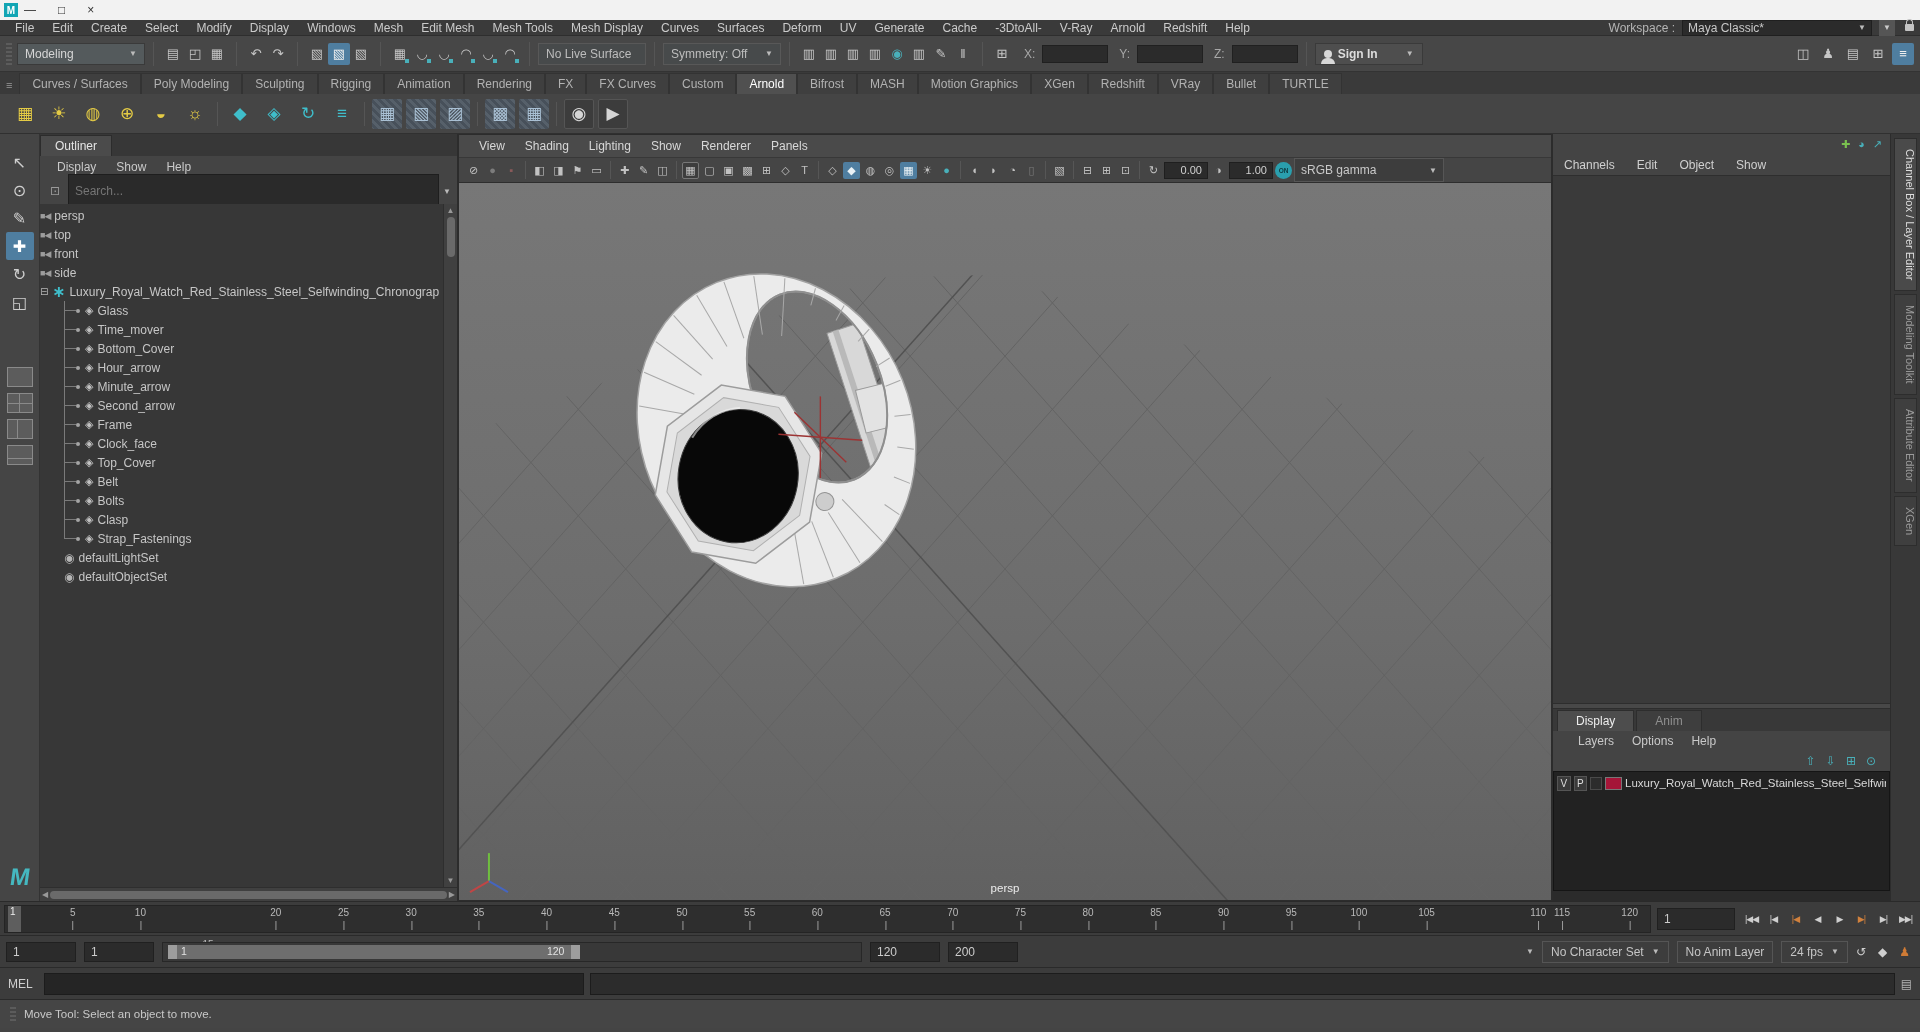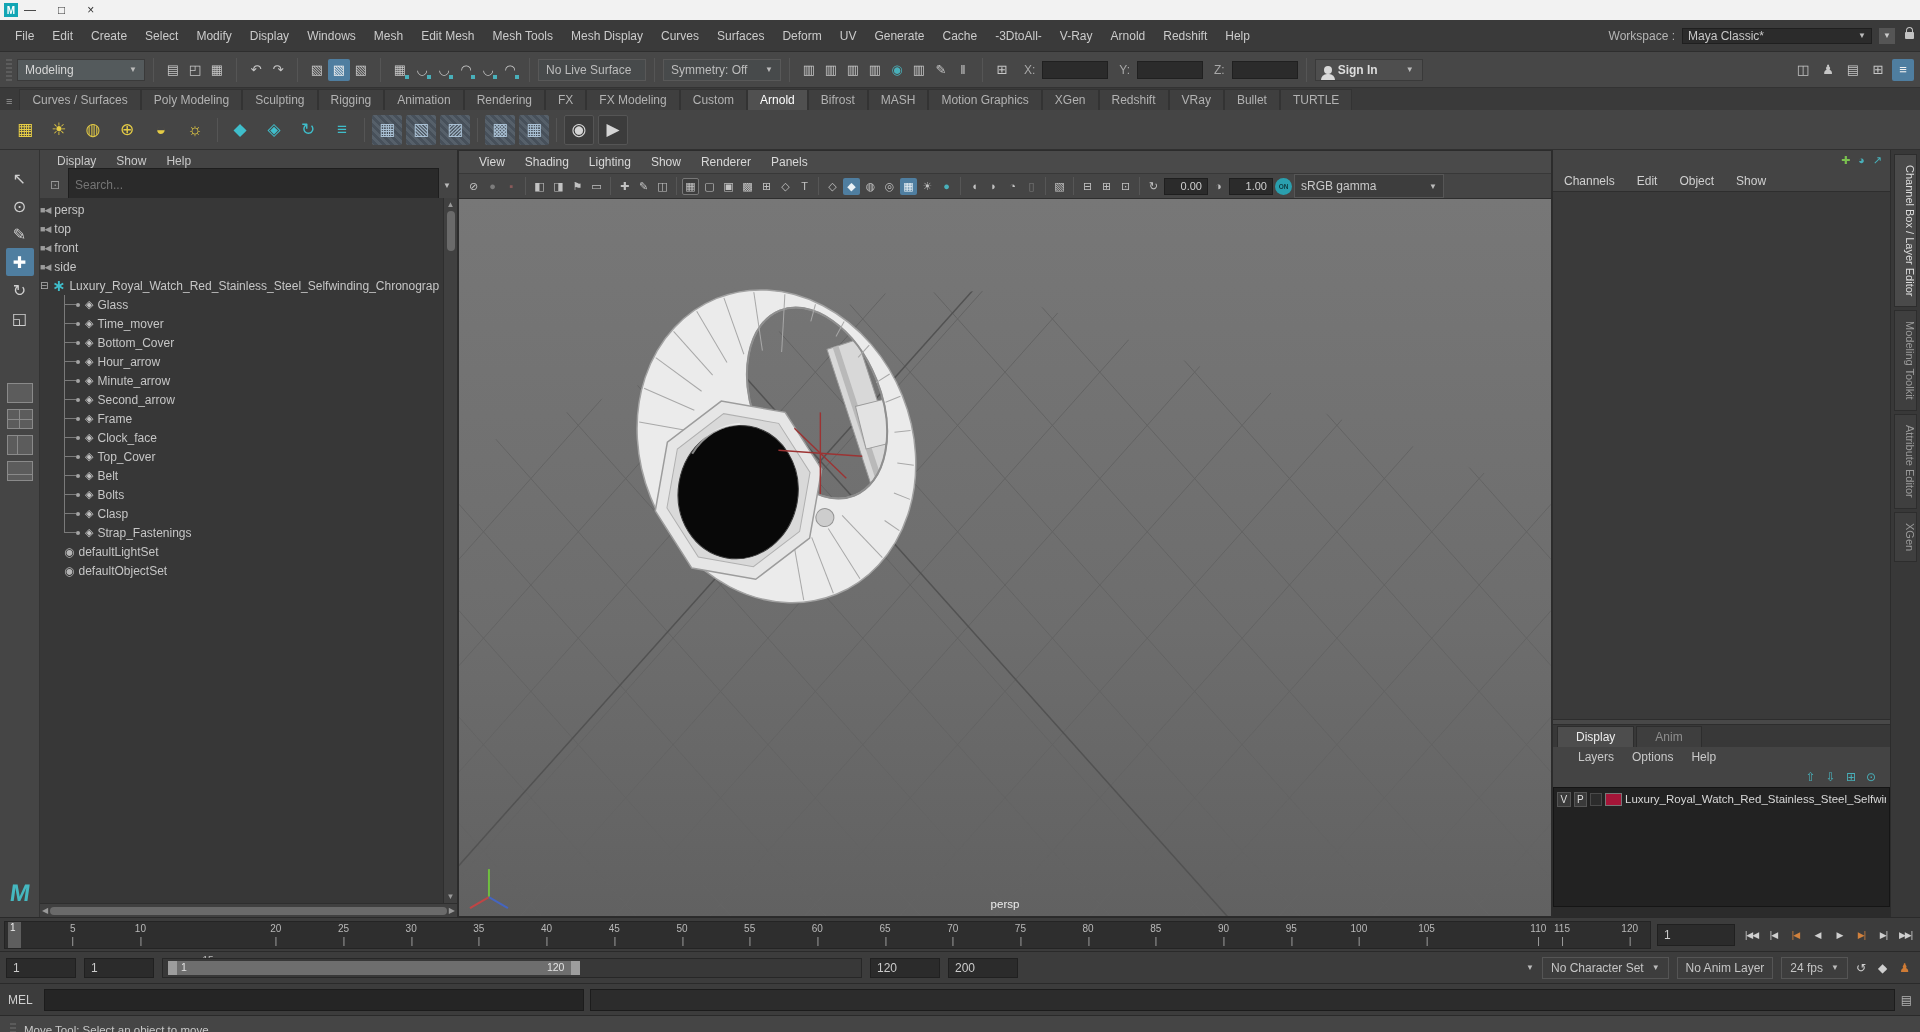--- a/index.html
+++ b/index.html
@@ -9,21 +9,21 @@
 
   
   .titlebar{height:20px;background:#f2f2f2;color:#1c1c1c;display:flex;align-items:center;padding:0 4px;gap:6px;}
   .maya-badge{width:14px;height:14px;background:#12a5b4;color:#fff;font-weight:bold;font-size:10px;
     display:flex;align-items:center;justify-content:center;}
   .title-text{flex:1;white-space:nowrap;overflow:hidden;font-size:11.5px;}
   .winbtns{display:flex;gap:22px;padding-right:10px;color:#333;font-size:12px;}
   .winbtn{cursor:default;}
 
   
-  .menubar{height:32px;background:#3a3a3a;display:flex;align-items:center;padding:0 6px;border-bottom:1px solid #2e2e2e;}
+  .menubar{height:16px;background:#3a3a3a;display:flex;align-items:center;padding:0 6px;border-bottom:1px solid #2e2e2e;}
   .mitem{padding:0 9px;color:#cbcbcb;white-space:nowrap;}
   .menubar-right{margin-left:auto;display:flex;align-items:center;gap:7px;}
   .ws-label{color:#b5b5b5;}
   .ws-select{width:190px;height:16px;background:#2b2b2b;border:1px solid #1f1f1f;display:flex;align-items:center;padding:0 5px;color:#c8c8c8;}
   .ws-arrow{width:16px;height:16px;background:#555;display:flex;align-items:center;justify-content:center;color:#ccc;font-size:8px;}
   .padlock{width:9px;height:7px;background:#c4c4c4;border-radius:1px;position:relative;margin-left:3px;}
   .padlock::before{content:"";position:absolute;top:-5px;left:1px;width:5px;height:5px;border:1.5px solid #c4c4c4;border-bottom:none;border-radius:4px 4px 0 0;}
 
   
   .toolbar{height:36px;background:#474747;display:flex;align-items:center;gap:5px;padding:0 6px;border-bottom:1px solid #333;}
@@ -309,21 +309,21 @@
 <div class="shelf-tabs">
   <span class="shelf-menu">≡</span>
   <div id="shelf-tabs" class="row" style="align-items:flex-end">
       <div class="stab">Curves / Surfaces</div>
       <div class="stab">Poly Modeling</div>
       <div class="stab">Sculpting</div>
       <div class="stab">Rigging</div>
       <div class="stab">Animation</div>
       <div class="stab">Rendering</div>
       <div class="stab">FX</div>
-      <div class="stab">FX Modeling</div>
+      <div class="stab">FX Curves</div>
       <div class="stab">Custom</div>
       <div class="stab active">Arnold</div>
       <div class="stab">Bifrost</div>
       <div class="stab">MASH</div>
       <div class="stab">Motion Graphics</div>
       <div class="stab">XGen</div>
       <div class="stab">Redshift</div>
       <div class="stab">VRay</div>
       <div class="stab">Bullet</div>
       <div class="stab">TURTLE</div>
@@ -367,20 +367,23 @@
     <div class="layouts" id="layouts">
         <div class="lay "></div>
         <div class="lay four"></div>
         <div class="lay lr"></div>
         <div class="lay tb"></div>
       </div>
     <div class="maya-logo">M</div>
   </div>
 
   <div class="outliner">
+    <div class="otab-row">
+      <div class="otab">Outliner</div>
+    </div>
     <div class="omenus" id="outliner-menus">
         <span class="omenu">Display</span>
         <span class="omenu">Show</span>
         <span class="omenu">Help</span>
       </div>
     <div class="osearch">
       <span class="filter-ico">⊡</span>
       <input placeholder="Search..." style="">
       <span class="dd-arrow">▼</span>
     </div>

